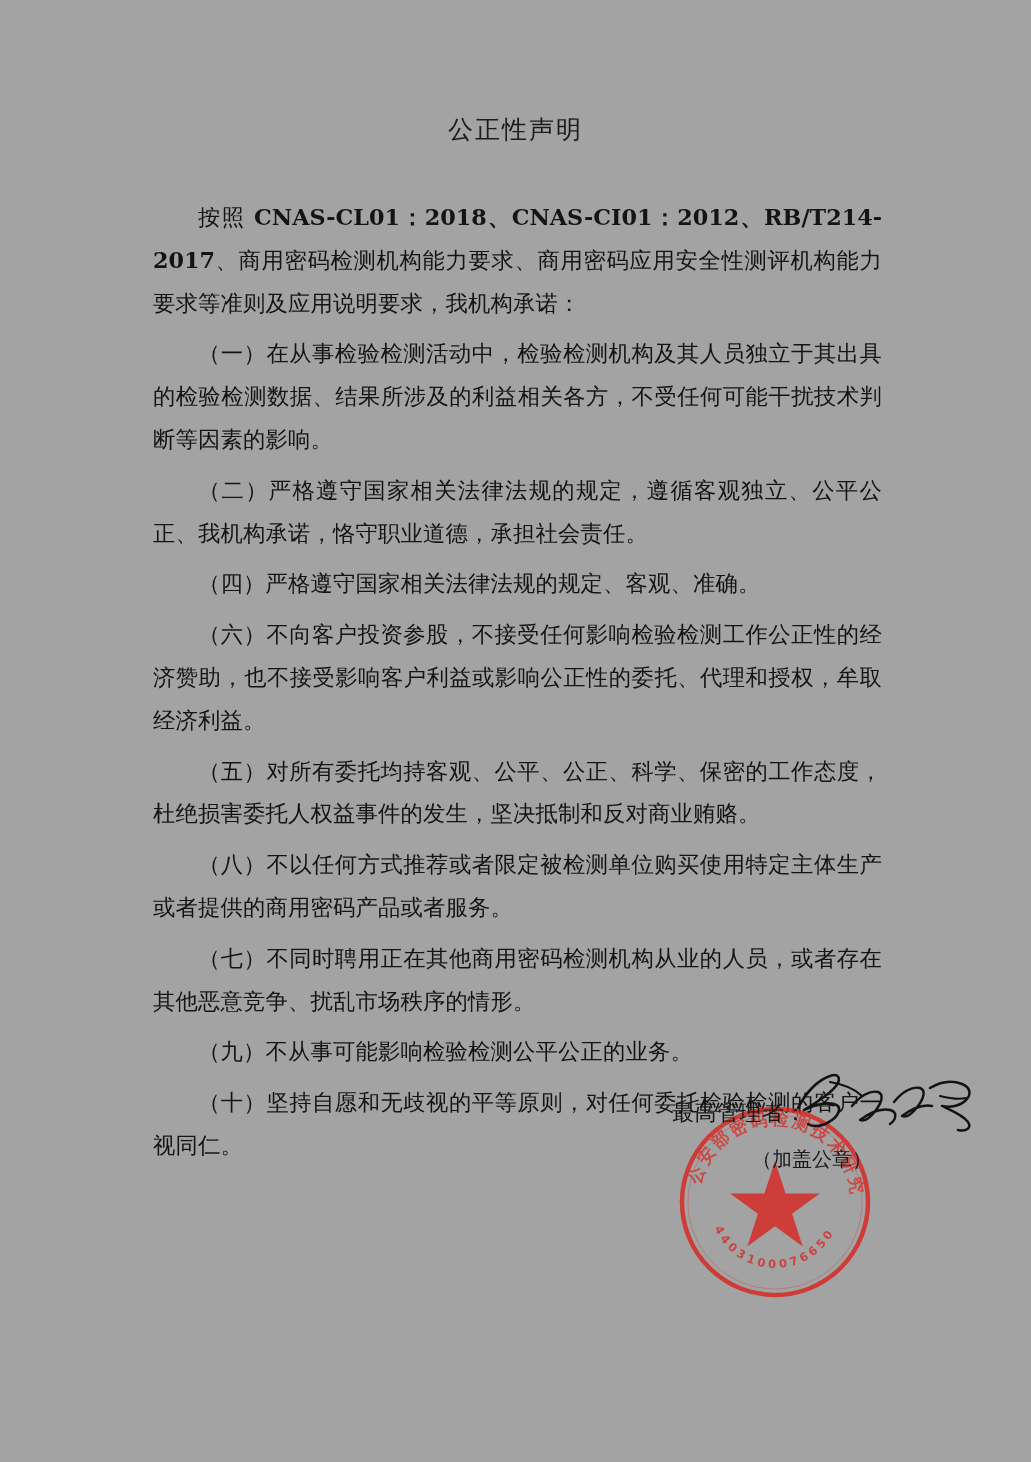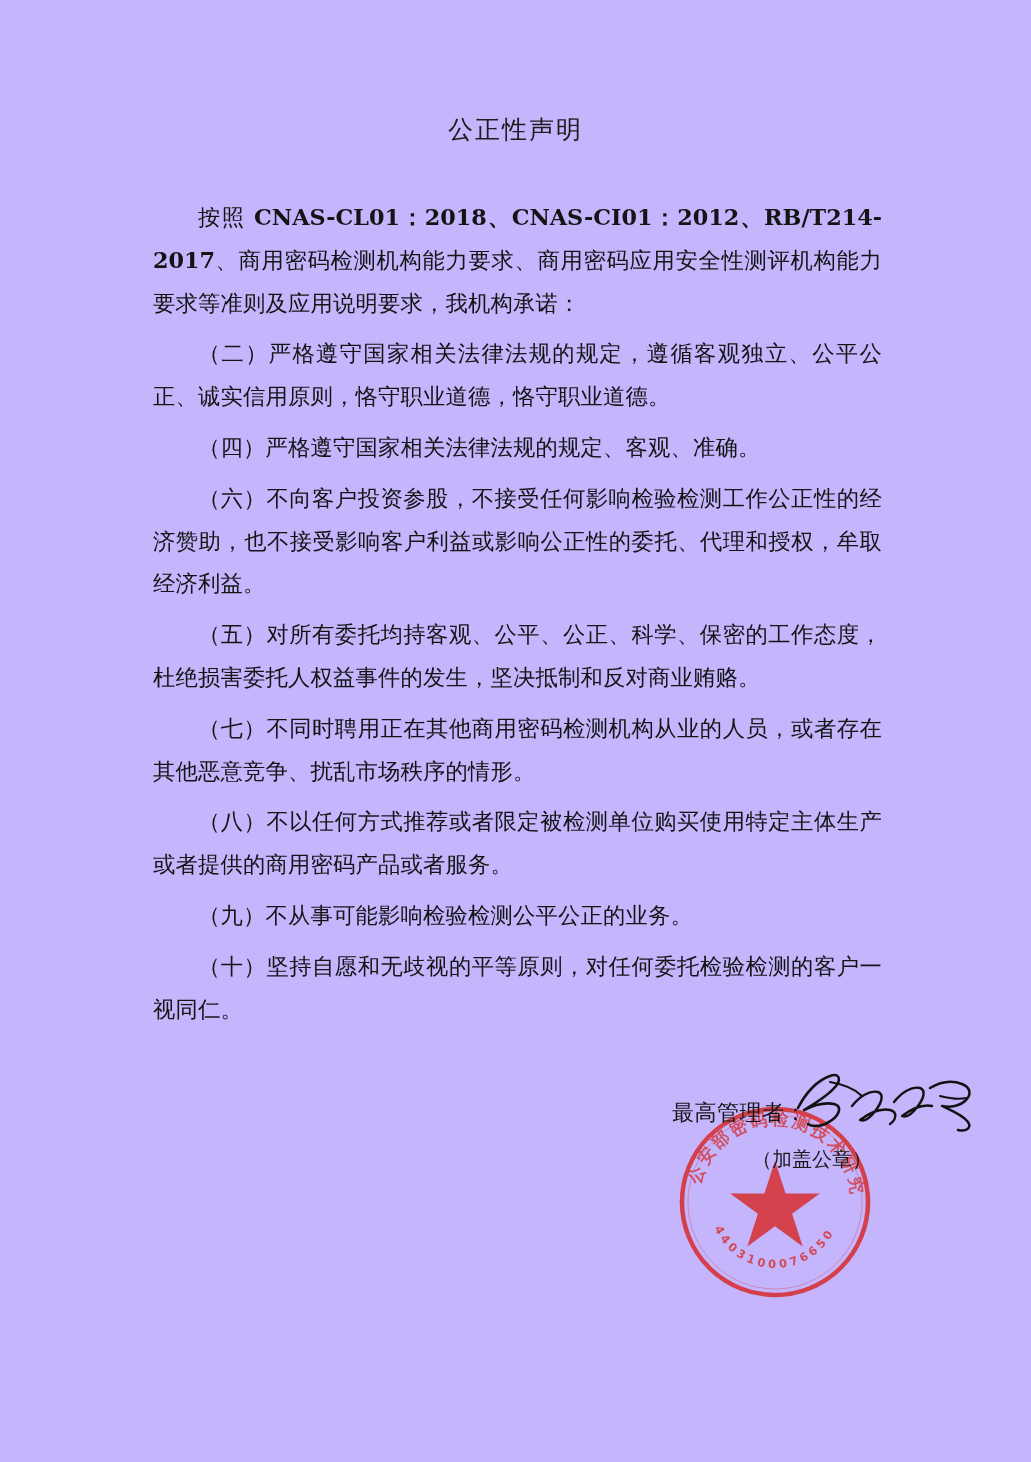--- a/index.html
+++ b/index.html
@@ -7,21 +7,21 @@
     padding: 0;
     background: #ffffff;
   }
   body {
     font-family: "DejaVu Serif", "Liberation Serif", serif;
   }
   .page {
     position: relative;
     width: 1031px;
     height: 1462px;
-    background: #c4b5fd;
+    background: #a3a3a3;
     overflow: hidden;
     box-sizing: border-box;
   }
 
   
   .doc-title {
     position: absolute;
     top: 113px;
     left: 0;
     width: 1031px;
@@ -127,26 +127,27 @@
 <body>
 
 <div class="page">
 
   <div class="doc-title">公正性声明</div>
 
   <div class="body-col">
 
     <p class="para intro"><span>按照 </span><span class="bold-latin">CNAS-CL01：2018、CNAS-CI01：2012、RB/T214-2017</span><span>、商用密码检测机构能力要求、商用密码应用安全性测评机构能力要求等准则及应用说明要求，我机构承诺：</span></p>
 
-    <p class="para">（二）严格遵守国家相关法律法规的规定，遵循客观独立、公平公正、诚实信用原则，恪守职业道德，恪守职业道德。</p>
+    <p class="para">（一）在从事检验检测活动中，检验检测机构及其人员独立于其出具的检验检测数据、结果所涉及的利益相关各方，不受任何可能干扰技术判断等因素的影响。</p>
+    <p class="para">（二）严格遵守国家相关法律法规的规定，遵循客观独立、公平公正、我机构承诺，恪守职业道德，承担社会责任。</p>
     <p class="para">（四）严格遵守国家相关法律法规的规定、客观、准确。</p>
     <p class="para">（六）不向客户投资参股，不接受任何影响检验检测工作公正性的经济赞助，也不接受影响客户利益或影响公正性的委托、代理和授权，牟取经济利益。</p>
     <p class="para">（五）对所有委托均持客观、公平、公正、科学、保密的工作态度，杜绝损害委托人权益事件的发生，坚决抵制和反对商业贿赂。</p>
+    <p class="para">（八）不以任何方式推荐或者限定被检测单位购买使用特定主体生产或者提供的商用密码产品或者服务。</p>
     <p class="para">（七）不同时聘用正在其他商用密码检测机构从业的人员，或者存在其他恶意竞争、扰乱市场秩序的情形。</p>
-    <p class="para">（八）不以任何方式推荐或者限定被检测单位购买使用特定主体生产或者提供的商用密码产品或者服务。</p>
     <p class="para">（九）不从事可能影响检验检测公平公正的业务。</p>
     <p class="para">（十）坚持自愿和无歧视的平等原则，对任何委托检验检测的客户一视同仁。</p>
 
   </div>
 
   <div class="seal">
     <svg width="198" height="198" viewBox="0 0 198 198" xmlns="http://www.w3.org/2000/svg">
       <defs>
         <path id="arcTop" d="M 22,99 A 77,77 0 0 1 176,99" fill="none"></path>
         <path id="arcBottom" d="M 33,99 A 66,66 0 0 0 165,99" fill="none"></path>

